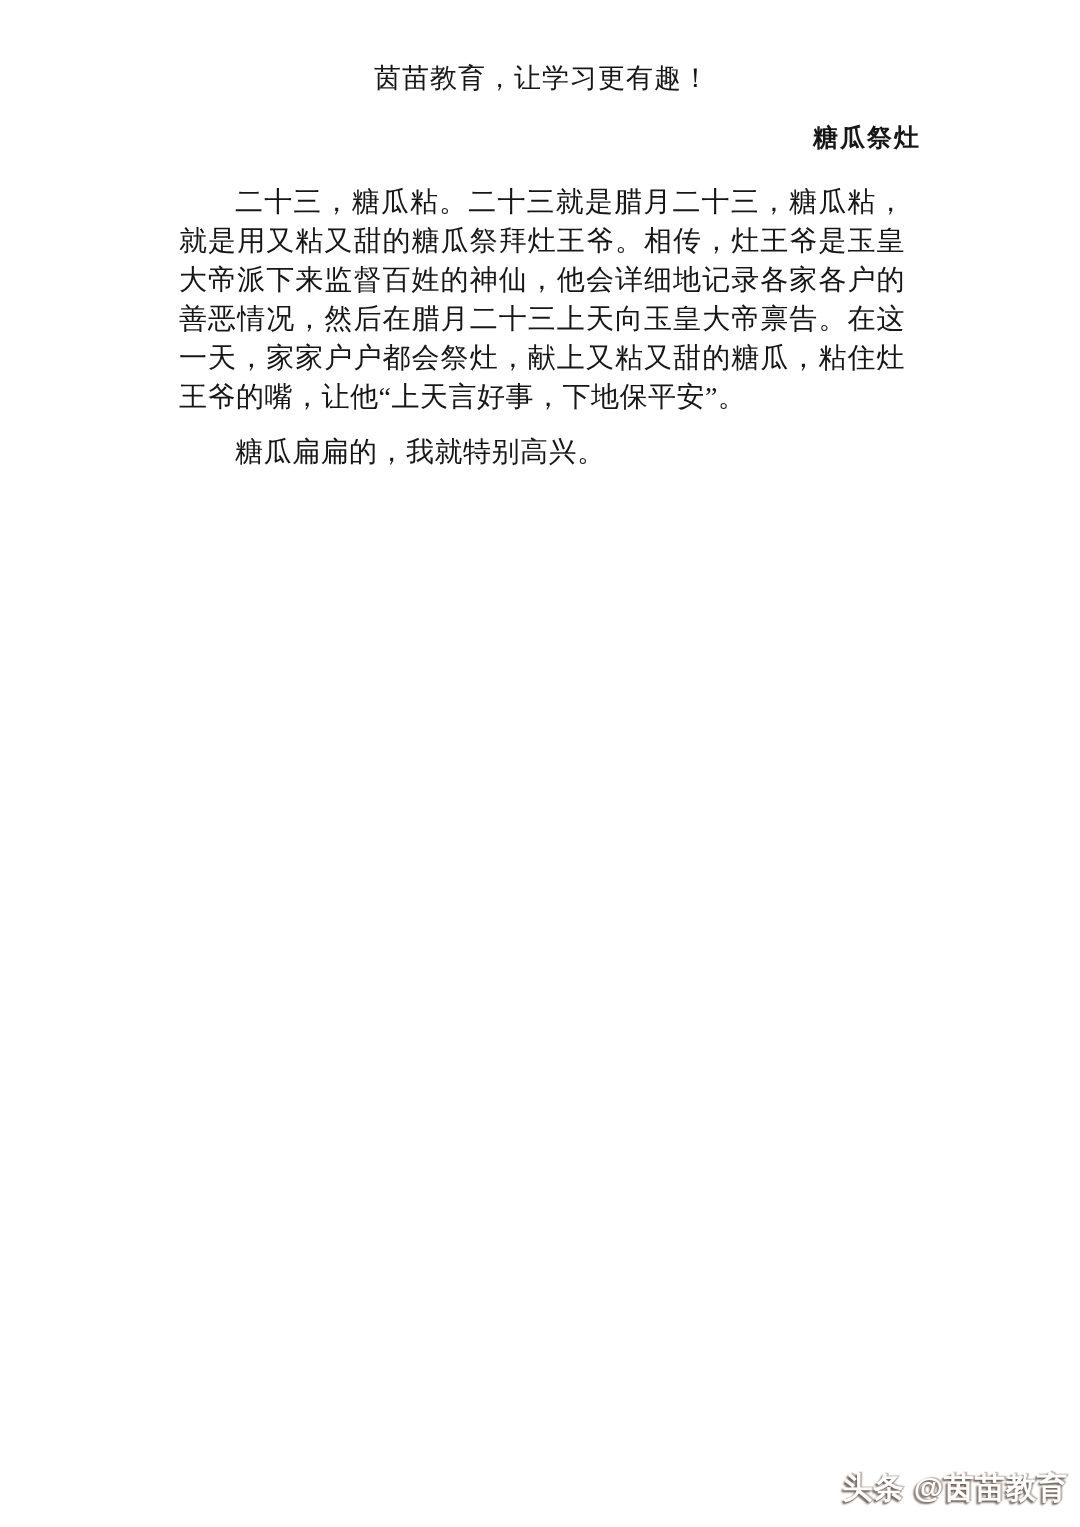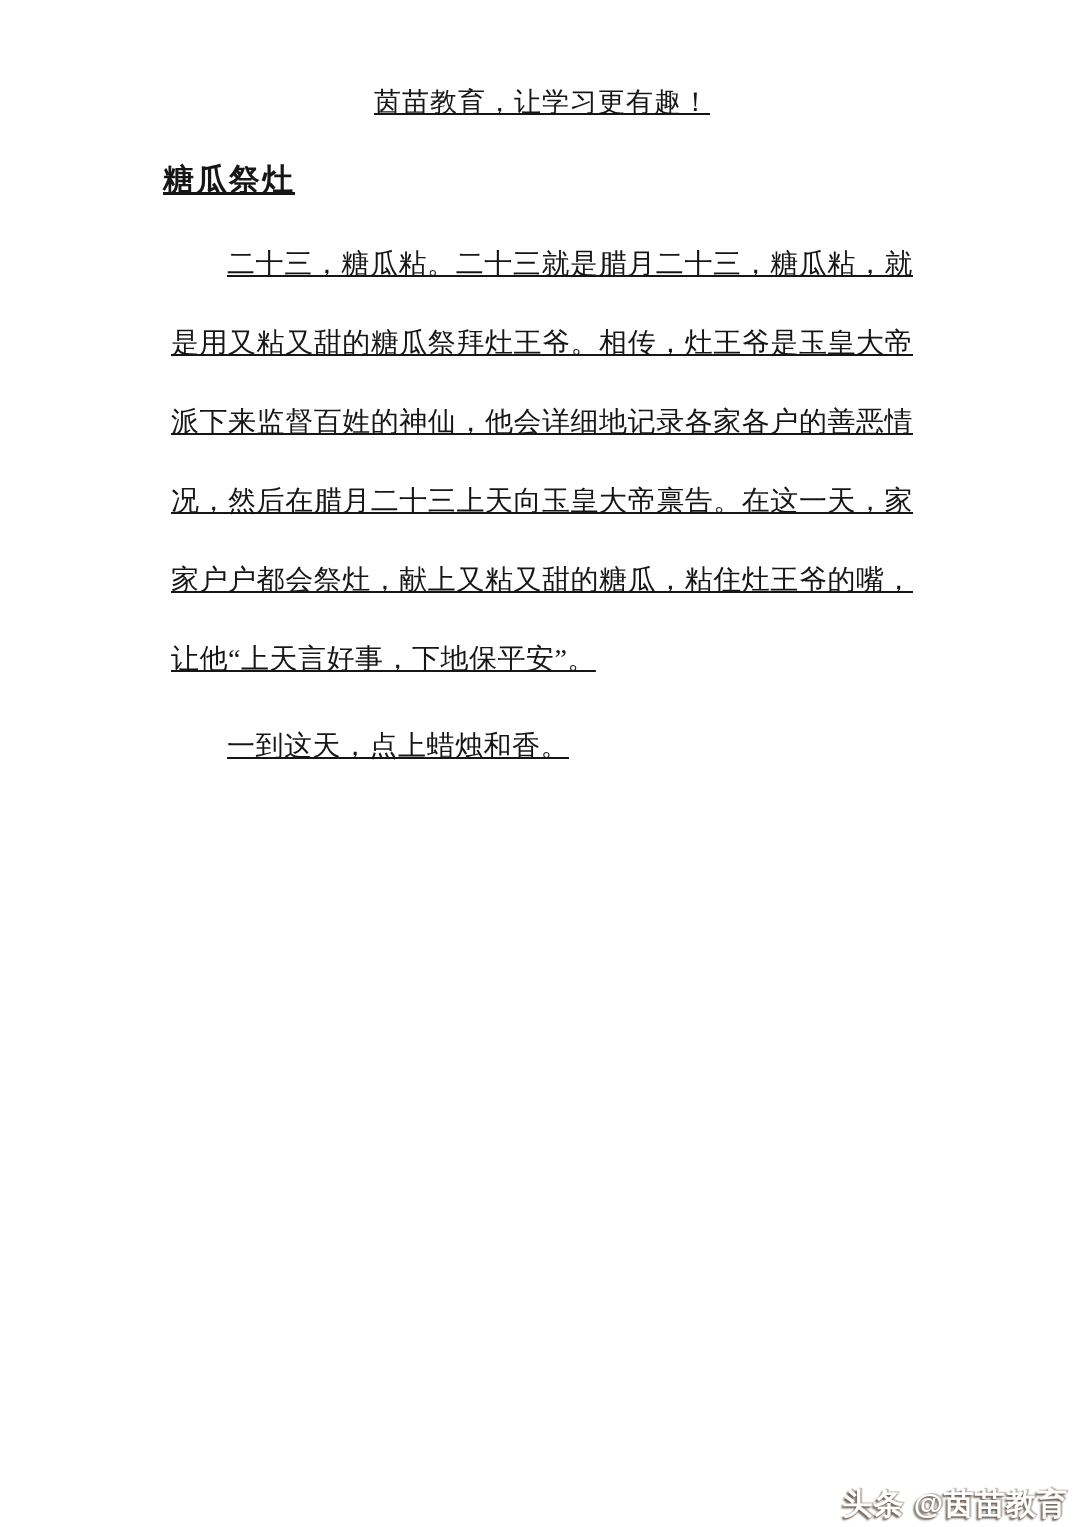--- a/index.html
+++ b/index.html
@@ -9,58 +9,57 @@
     height: 1527px;
     background: #ffffff;
     position: relative;
     overflow: hidden;
     font-family: "Liberation Serif", "DejaVu Serif", serif;
     color: #161616;
   }
   .page {
     width: 758px;
     margin-left: 163px;
-    padding-top: 84px;
-    text-decoration: underline;
+    padding-top: 60px;
   }
   .slogan {
     font-size: 27px;
     line-height: 36px;
     text-align: center;
     font-weight: normal;
     margin: 0;
     letter-spacing: 1px;
   }
   .doc-title {
-    font-size: 31px;
+    font-size: 25px;
     line-height: 40px;
-    text-align: left;
+    text-align: right;
     font-weight: bold;
-    margin: 40px 0 0 0;
+    margin: 22px 0 0 0;
     letter-spacing: 2px;
   }
   .doc-body {
     margin-top: 24px;
   }
   .doc-body p {
     font-size: 28px;
-    line-height: 79px;
-    margin: 8px;
+    line-height: 39px;
+    margin: 16px;
     text-indent: 2em;
     text-align: justify;
     text-justify: inter-character;
     letter-spacing: 0.5px;
   }
   .doc-body p + p {
     margin-top: 7px;
   }
   .watermark {
     position: absolute;
     right: 12px;
-    bottom: 2px;
+    bottom: 18px;
     font-family: "Liberation Sans", "DejaVu Sans", sans-serif;
     font-size: 30px;
     font-weight: bold;
     letter-spacing: 1px;
     color: #ffffff;
     text-shadow:
       -2px 2px 2px rgba(108, 92, 82, 0.95),
       2px -1px 1px rgba(140, 125, 115, 0.55),
       0px 1px 1px rgba(108, 92, 82, 0.6);
     user-select: none;
@@ -69,17 +68,17 @@
 </head>
 <body>
 
 <div class="page">
   <h4 class="slogan">茵苗教育，让学习更有趣！</h4>
 
   <h1 class="doc-title">糖瓜祭灶</h1>
 
   <div class="doc-body">
     <p>二十三，糖瓜粘。二十三就是腊月二十三，糖瓜粘，就是用又粘又甜的糖瓜祭拜灶王爷。相传，灶王爷是玉皇大帝派下来监督百姓的神仙，他会详细地记录各家各户的善恶情况，然后在腊月二十三上天向玉皇大帝禀告。在这一天，家家户户都会祭灶，献上又粘又甜的糖瓜，粘住灶王爷的嘴，让他“上天言好事，下地保平安”。</p>
-    <p>一到这天，点上蜡烛和香。</p>
+    <p>糖瓜扁扁的，我就特别高兴。</p>
   </div>
 </div>
 
 <div class="watermark">头条 @茵苗教育</div>
 
 </body></html>

